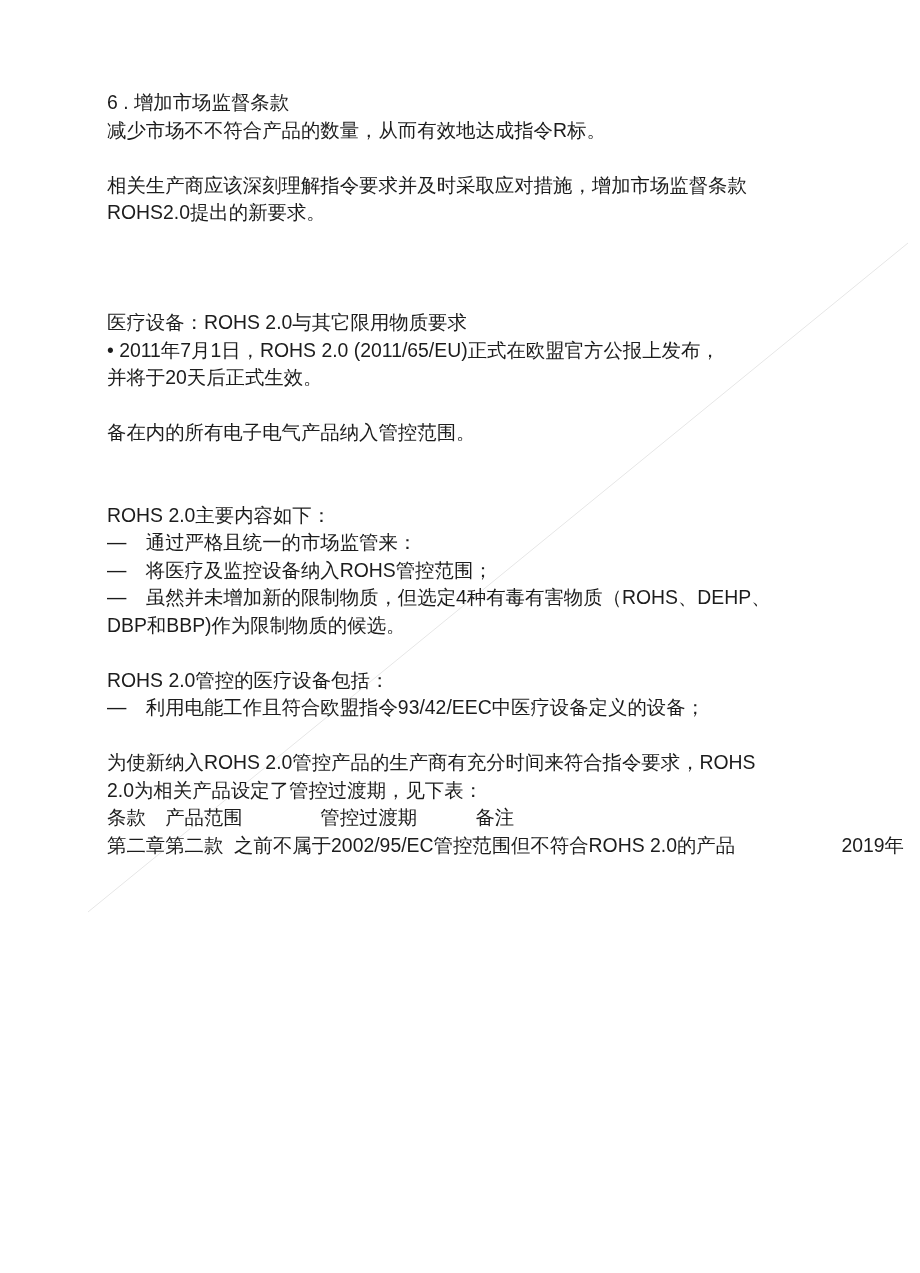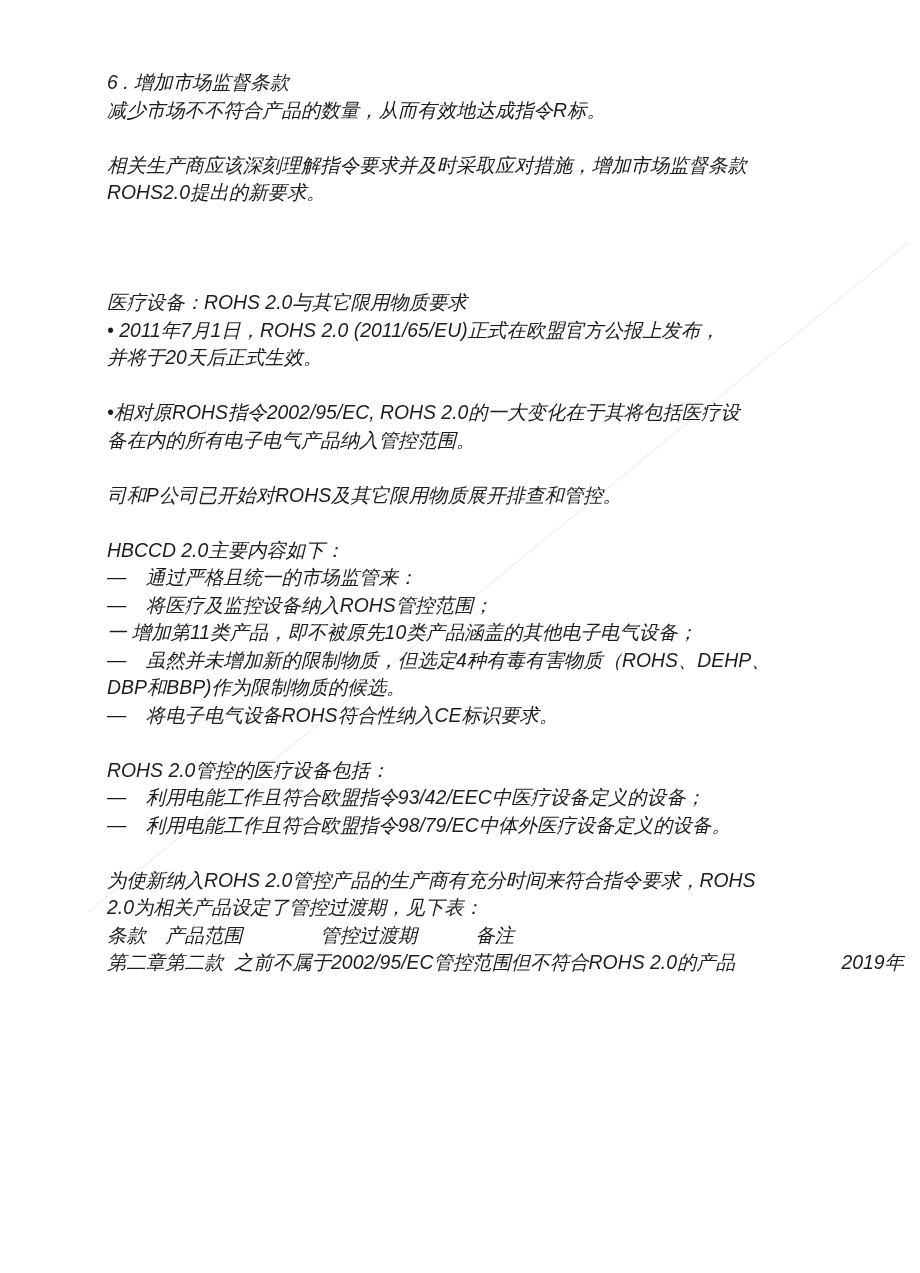--- a/index.html
+++ b/index.html
@@ -20,23 +20,22 @@
     position: absolute;
     left: 0;
     top: 0;
     width: 920px;
     height: 1273px;
     pointer-events: none;
   }
   .content {
     position: absolute;
     left: 107px;
-    top: 69px;
+    top: 89px;
     width: 797px;
-    font-style: italic;
   }
   .line {
     height: 27.5px;
     line-height: 27.5px;
     font-size: 19.4px;
     white-space: pre;
   }
   .row-flex {
     display: flex;
     justify-content: space-between;
@@ -61,36 +60,31 @@
     <div class="line"></div>
     <div class="line">相关生产商应该深刻理解指令要求并及时采取应对措施，增加市场监督条款</div>
     <div class="line">ROHS2.0提出的新要求。</div>
     <div class="line"></div>
     <div class="line"></div>
     <div class="line"></div>
     <div class="line">医疗设备：ROHS 2.0与其它限用物质要求</div>
     <div class="line">• 2011年7月1日，ROHS 2.0 (2011/65/EU)正式在欧盟官方公报上发布，</div>
     <div class="line">并将于20天后正式生效。</div>
     <div class="line"></div>
-    <div class="line">•相对原ROHS指令2002/95/EC, ROHS 2.0的一大变化在于其将包括医疗设</div>
     <div class="line">备在内的所有电子电气产品纳入管控范围。</div>
     <div class="line"></div>
-    <div class="line">司和P公司已开始对ROHS及其它限用物质展开排查和管控。</div>
     <div class="line"></div>
-    <div class="line">HBCCD 2.0主要内容如下：</div>
+    <div class="line">ROHS 2.0主要内容如下：</div>
     <div class="line">—　通过严格且统一的市场监管来：</div>
     <div class="line">—　将医疗及监控设备纳入ROHS管控范围；</div>
-    <div class="line">一 增加第11类产品，即不被原先10类产品涵盖的其他电子电气设备；</div>
     <div class="line">—　虽然并未增加新的限制物质，但选定4种有毒有害物质（ROHS、DEHP、</div>
     <div class="line">DBP和BBP)作为限制物质的候选。</div>
-    <div class="line">—　将电子电气设备ROHS符合性纳入CE标识要求。</div>
     <div class="line"></div>
     <div class="line">ROHS 2.0管控的医疗设备包括：</div>
     <div class="line">—　利用电能工作且符合欧盟指令93/42/EEC中医疗设备定义的设备；</div>
-    <div class="line">—　利用电能工作且符合欧盟指令98/79/EC中体外医疗设备定义的设备。</div>
     <div class="line"></div>
     <div class="line">为使新纳入ROHS 2.0管控产品的生产商有充分时间来符合指令要求，ROHS</div>
     <div class="line">2.0为相关产品设定了管控过渡期，见下表：</div>
     <div class="line">条款　产品范围　　　　管控过渡期　　　备注</div>
     <div class="line row-flex">
       <span>第二章第二款  之前不属于2002/95/EC管控范围但不符合ROHS 2.0的产品</span>
       <span>2019年</span>
     </div>
   </div>
 

